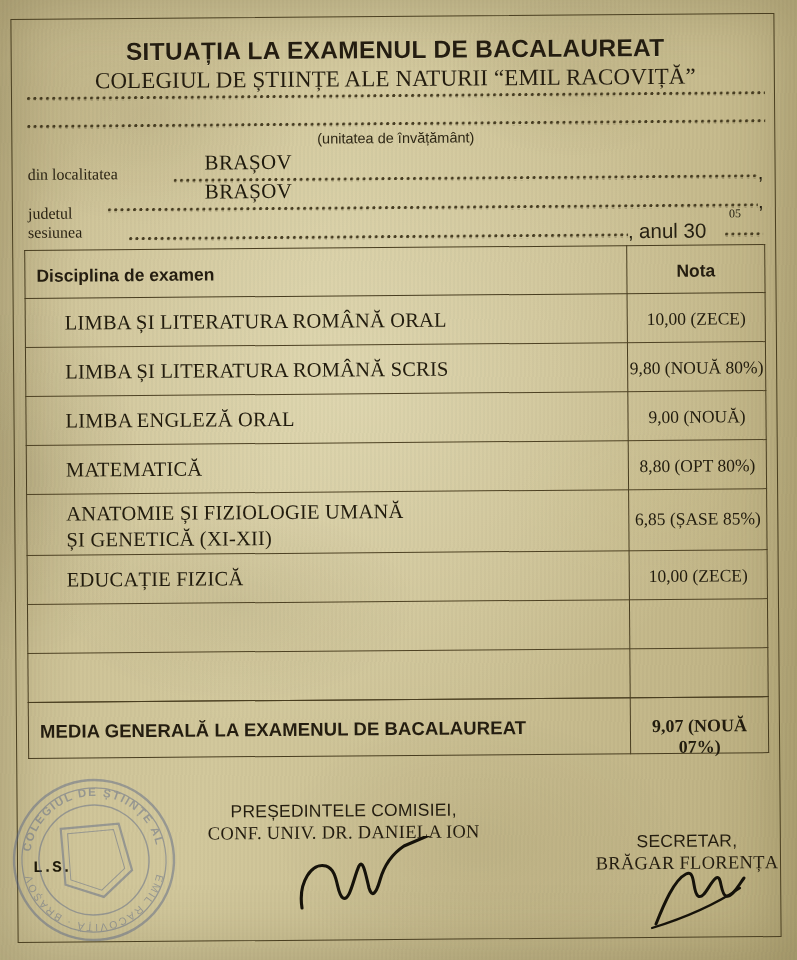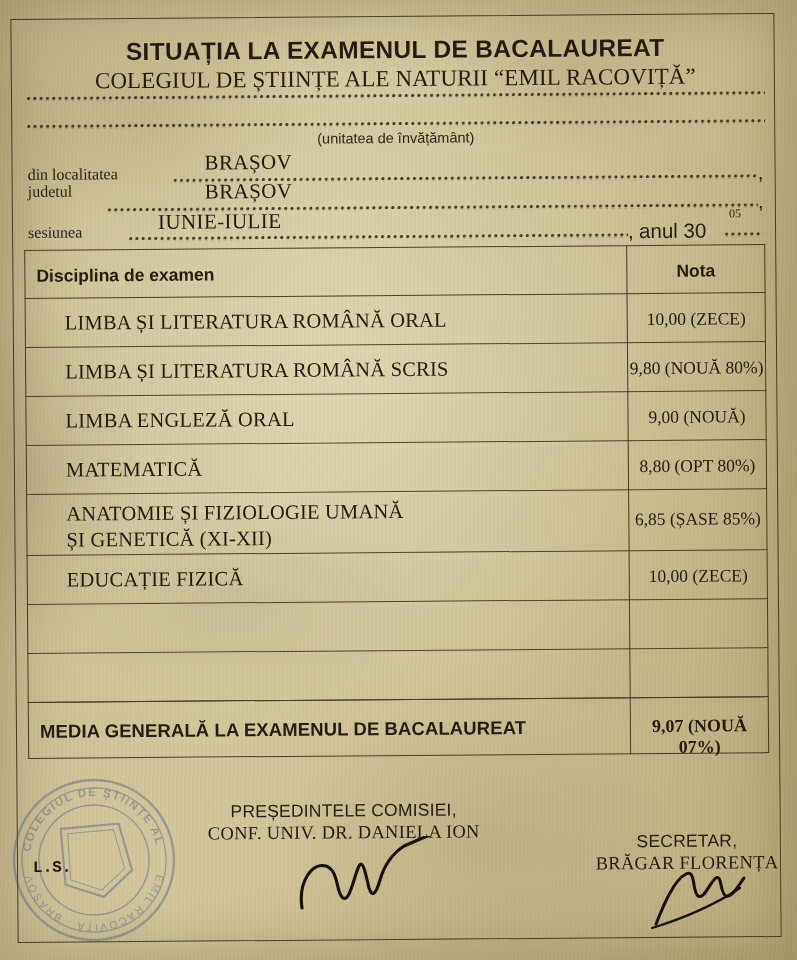--- a/index.html
+++ b/index.html
@@ -253,28 +253,27 @@
     <div class="dotline" style="left:30px; top:94px; width:738px;"></div>
     <div class="dotline" style="left:30px; top:122px; width:738px;"></div>
 
     <div class="unit-label">(unitatea de învățământ)</div>
 
     <div class="field-label" style="left:30px; top:163px;">din localitatea</div>
     <div class="dotline" style="left:176px; top:177px; width:584px;"></div>
     <div class="field-value" style="left:207px; top:149px;">BRAȘOV</div>
     <div class="tail" style="left:760px; top:163px;">,</div>
 
-    <div class="field-label" style="left:30px; top:180px;">judetul</div>
+    <div class="field-label" style="left:30px; top:202px;">judetul</div>
     <div class="dotline" style="left:110px; top:206px; width:650px;"></div>
     <div class="field-value" style="left:207px; top:178px;">BRAȘOV</div>
     <div class="tail" style="left:760px; top:192px;">,</div>
 
     <div class="field-label" style="left:30px; top:221px;">sesiunea</div>
     <div class="dotline" style="left:131px; top:235px; width:499px;"></div>
-    <div class="field-value" style="left:160px; top:208px;">IUNIE-IULIE</div>
     <div class="tail" style="left:630px; top:221px;">,</div>
     <div class="tail" style="left:641px; top:221px;">anul 30</div>
     <div class="yearsup" style="left:731px; top:209px;">05</div>
     <div class="dotline" style="left:727px; top:235px; width:38px;"></div>
 
     <div class="tbl">
 
       <div class="vline" style="left:0;"></div>
       <div class="vline" style="left:739.7px;"></div>
       <div class="colsep"></div>

